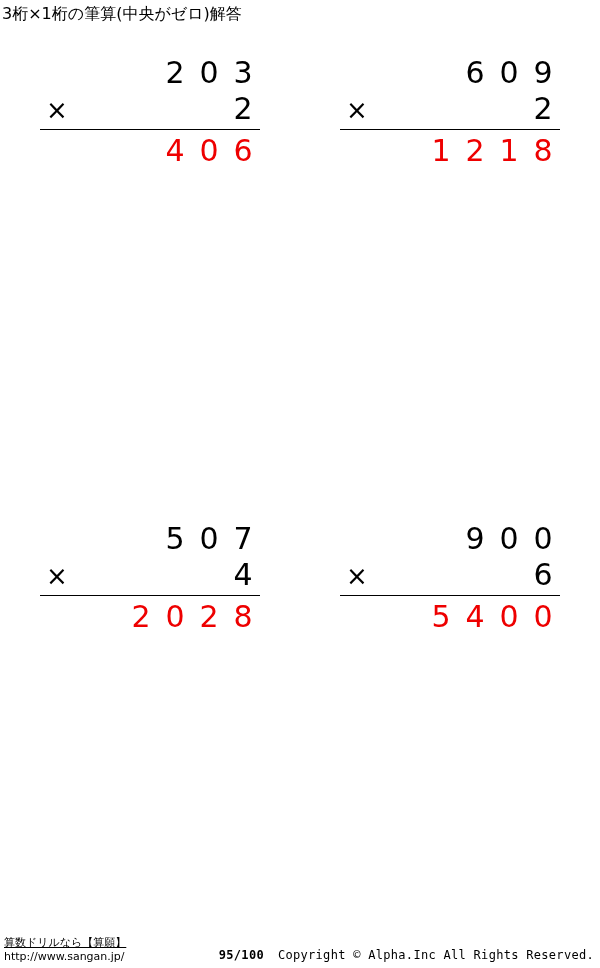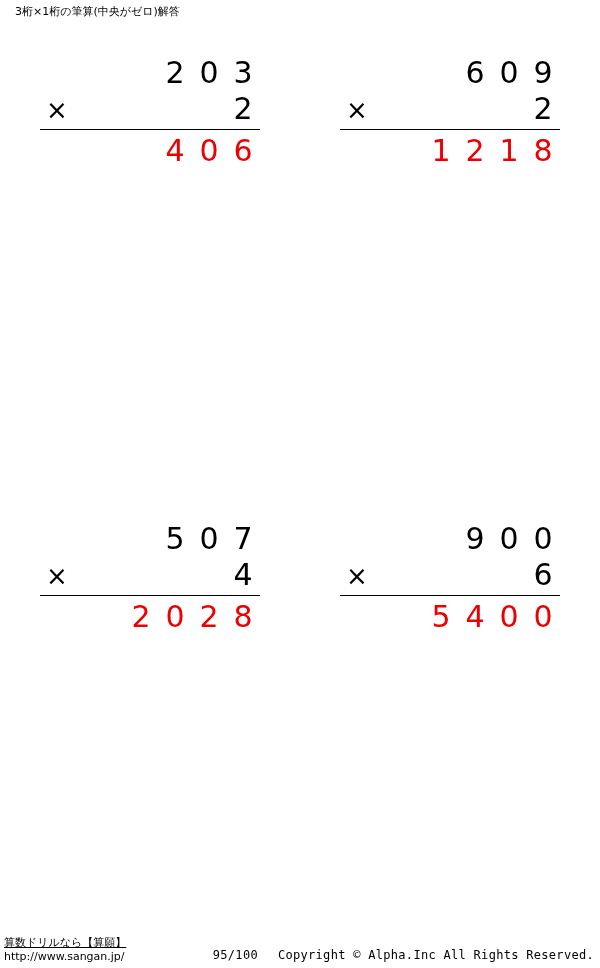--- a/index.html
+++ b/index.html
@@ -10,23 +10,23 @@
     width: 600px;
     height: 968px;
     background: #ffffff;
     font-family: "Liberation Sans", sans-serif;
     color: #000000;
     position: relative;
     overflow: hidden;
   }
   .page-title {
     position: absolute;
-    left: 15px;
+    left: 2px;
     top: 4px;
-    font-size: 11px;
+    font-size: 16px;
     font-family: "DejaVu Sans", sans-serif;
     letter-spacing: 0px;
     white-space: nowrap;
   }
   
   .problems {
     position: absolute;
     left: 0;
     top: 55px;
     width: 600px;
@@ -97,21 +97,22 @@
   .footer-right {
     position: absolute;
     right: 6px;
     bottom: 6px;
     font-size: 12px;
     font-family: "DejaVu Sans Mono", monospace;
     letter-spacing: 0.3px;
     white-space: nowrap;
   }
   .footer-right .pageno {
-    margin-right: 20px;
+    margin-right: 14px;
+    font-weight: bold;
   }
 </style>
 </head>
 <body>
 
 <div class="page-title">3桁×1桁の筆算(中央がゼロ)解答</div>
 
 <div class="problems">
 
   <div class="prow">

